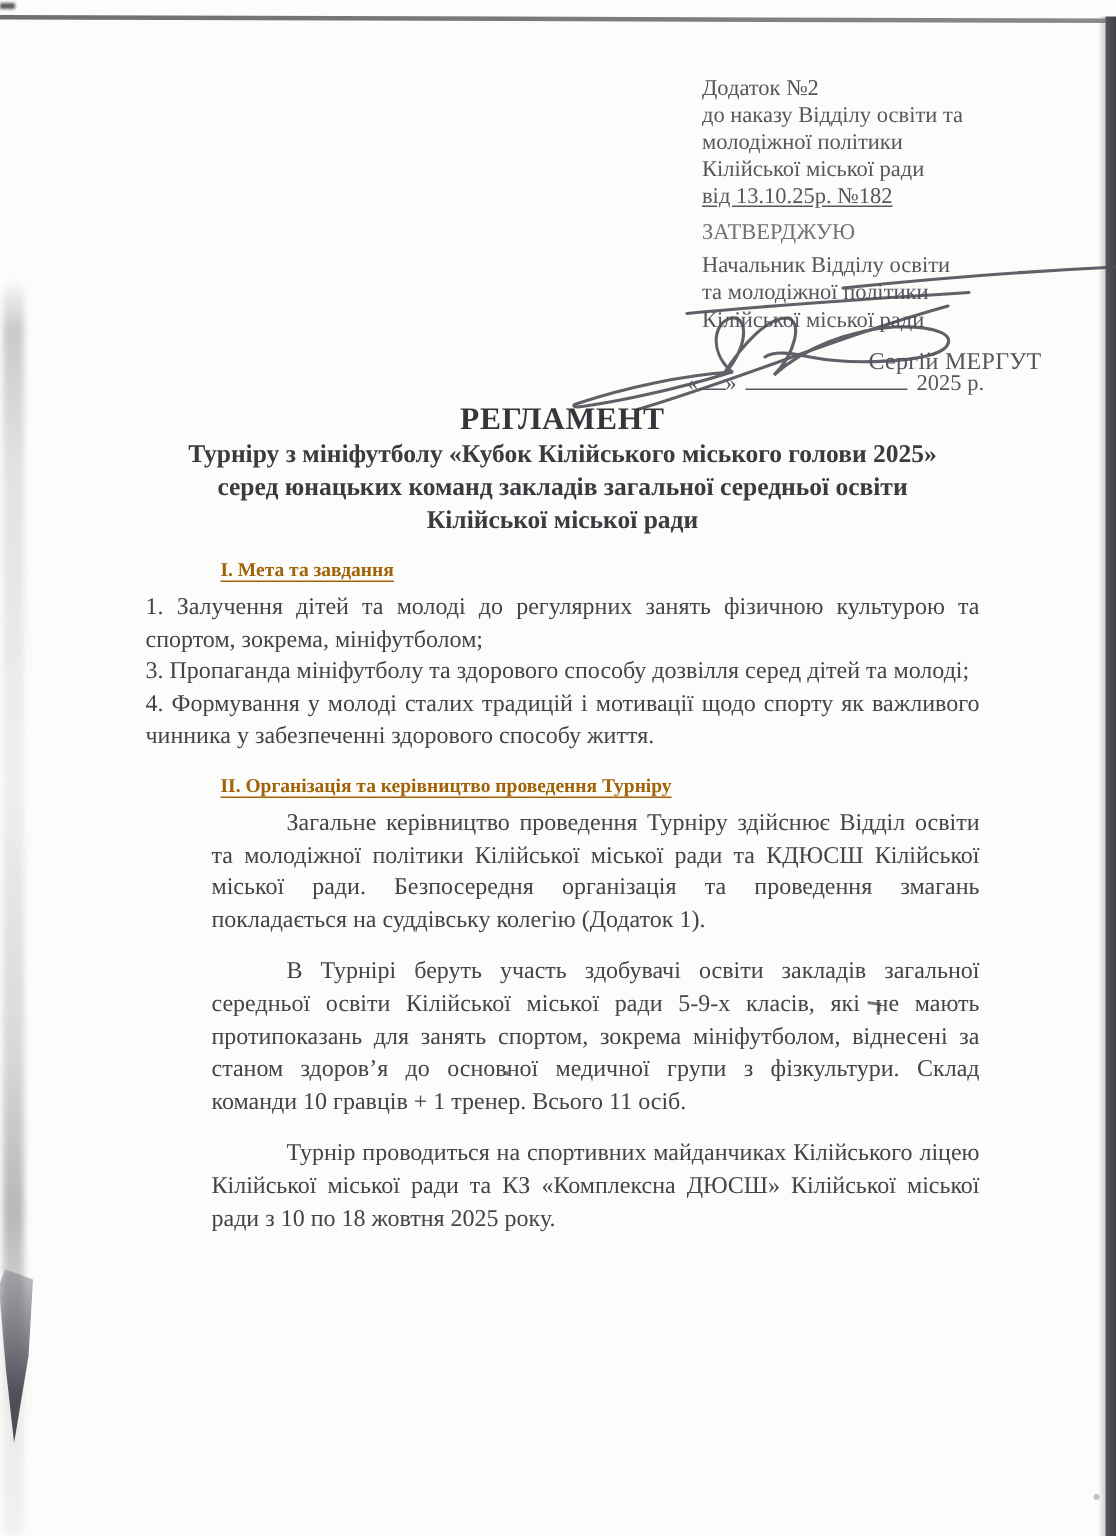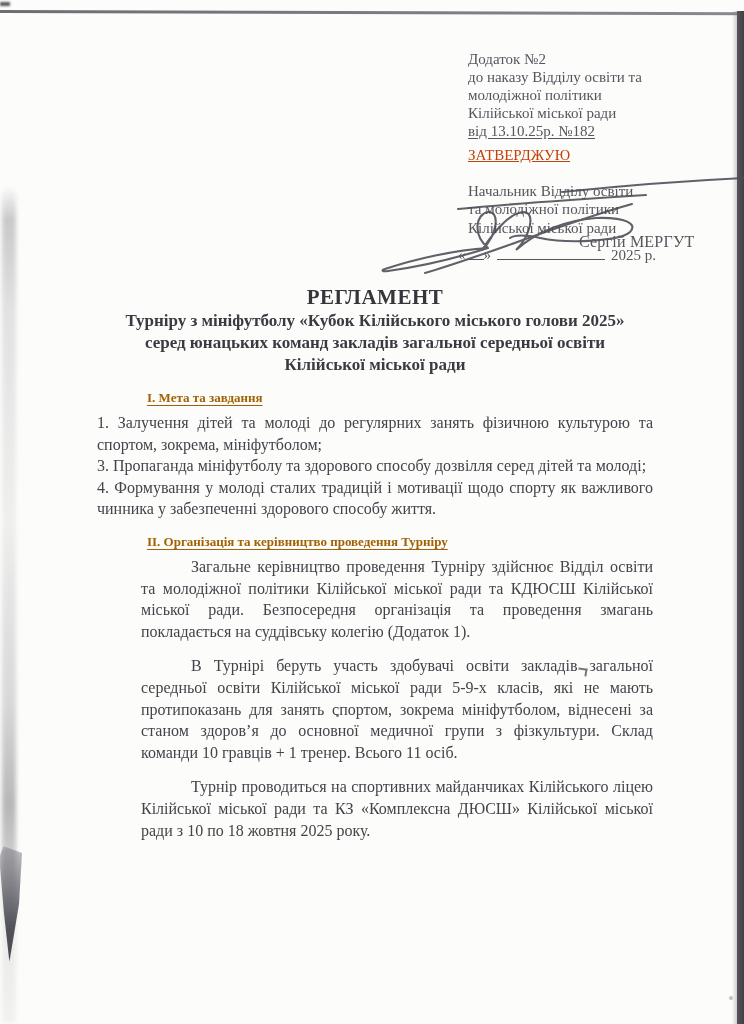--- a/index.html
+++ b/index.html
@@ -64,36 +64,36 @@
   
   .appendix{
     position:absolute;left:468px;top:38px;width:250px;
     font-size:15px;line-height:18px;color:#55565e;margin-top:12px;
   }
   .appendix .ref{ text-decoration:underline; text-underline-offset:2px;}
   .approval{
     position:absolute;left:468px;top:146px;width:260px;
     font-size:15px;line-height:18.5px;color:#55565e;
   }
-  .approval .label{margin-bottom:17px;color:#c2410c;text-decoration:underline;}
+  .approval .label{margin-bottom:3px;color:#737373;}
   .sig-name{
     position:absolute;left:579px;top:233px;
     font-size:16px;color:#55565e;letter-spacing:.2px;
   }
   .date-line{
     position:absolute;left:458px;top:247px;
     font-size:15px;color:#55565e;white-space:nowrap;
   }
   .uline{display:inline-block;border-bottom:1.5px solid #55565e;height:12px;}
   .uline.w20{width:18px;}
   .uline.w110{width:108px;margin-left:6px;margin-right:6px;}
   .signature-svg{position:absolute;left:330px;top:172px;width:420px;height:110px;}
   
   .content{
-    position:absolute;left:97px;top:284px;width:556px;
+    position:absolute;left:97px;top:266px;width:556px;
   }
   .doc-title{
     text-align:center;font-weight:bold;color:#35363c;
     font-size:21px;line-height:26px;letter-spacing:.5px;
   }
   .doc-subtitle{
     text-align:center;font-weight:bold;color:#3a3b41;
     font-size:17px;line-height:22px;
   }
   .section{margin-top:13px;}

